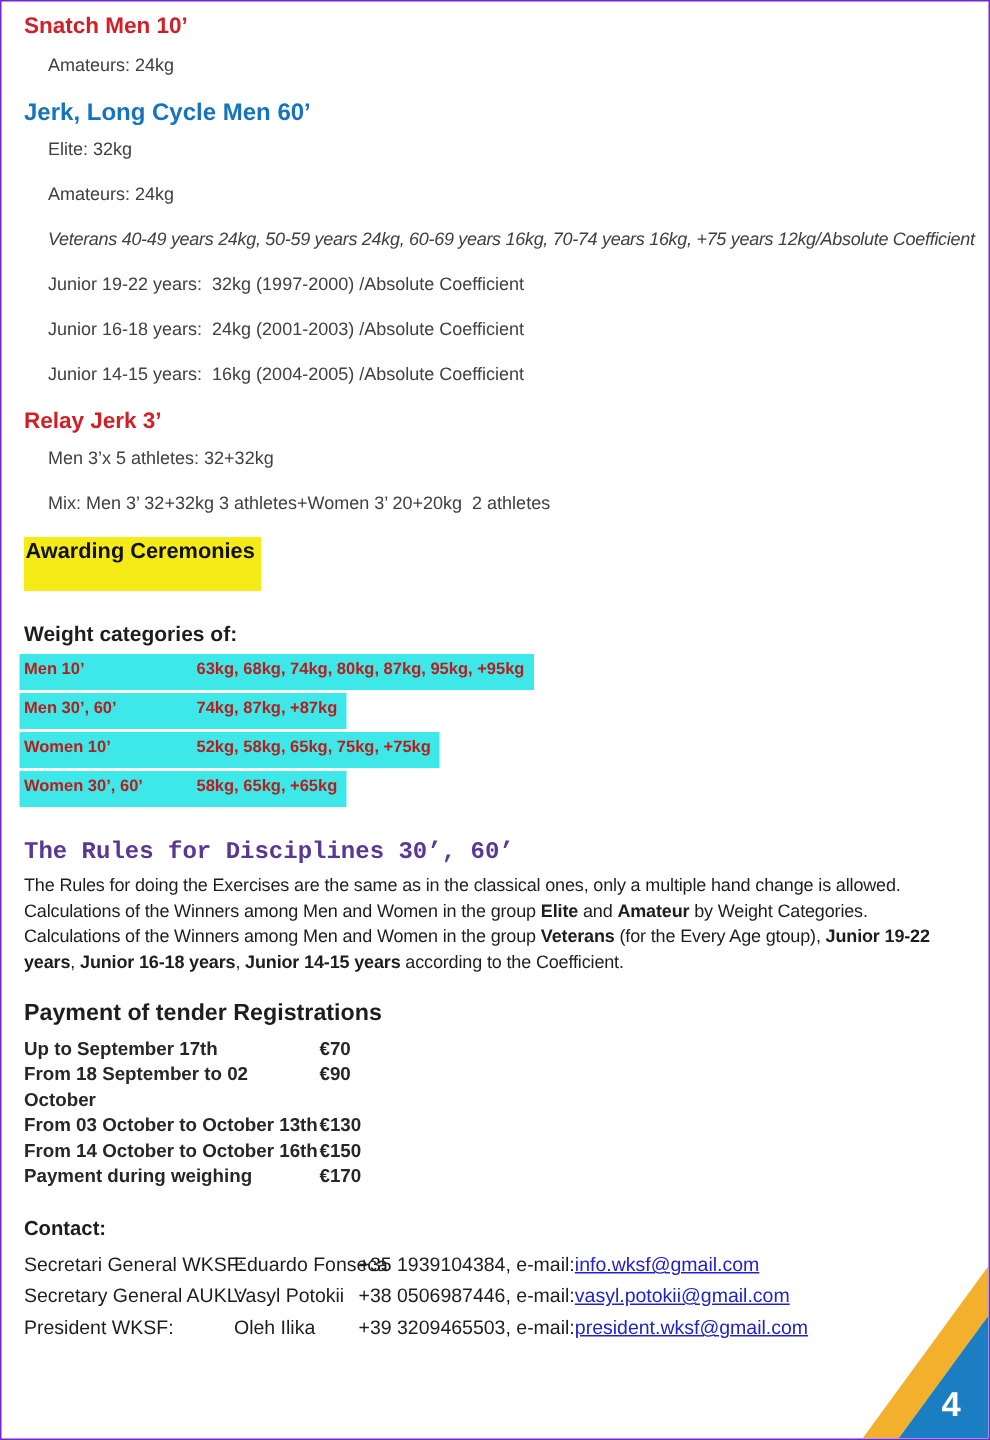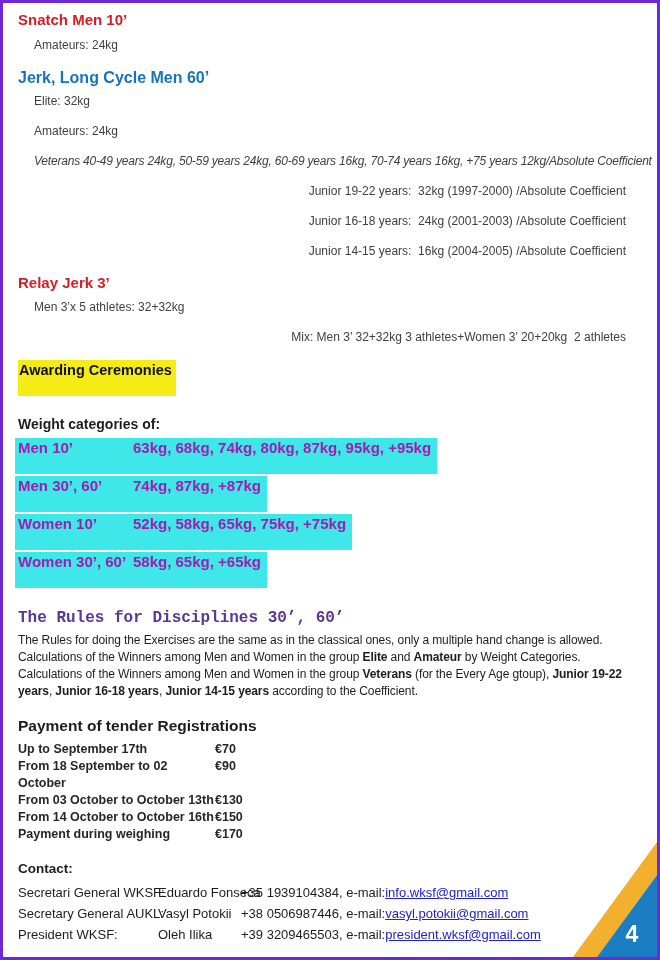--- a/index.html
+++ b/index.html
@@ -1,40 +1,40 @@
 <!DOCTYPE html>
 <html><head>
 <meta charset="utf-8">
 <style>
   html,body{margin:0;padding:0;background:#fff;}
   .page{
     position:relative;width:660px;height:960px;background:#ffffff;
-    border:3px solid #6d28d9;box-sizing:border-box;overflow:hidden;
+    border:1px solid #6d28d9;box-sizing:border-box;overflow:hidden;
     font-family:"Liberation Sans","DejaVu Sans",sans-serif;color:#1d1d1d;
   }
   .content{position:absolute;inset:0;padding:8px 15px;box-sizing:border-box;}
   .h{font-weight:bold;margin:0;}
   .h-red{font-size:15px;line-height:18px;color:#d21f26;}
   .h-blue{font-size:16px;line-height:19px;color:#1674bc;}
   .h-purple{font-size:16px;line-height:18px;color:#5b3794;}
   .body-line{font-size:12px;line-height:14px;margin:16px;color:#404040;}
-  .pre{white-space:pre-wrap;text-align:right;}
+  .pre{white-space:pre-wrap;}
   .nowrap{white-space:nowrap;letter-spacing:-0.2px;font-style:italic;}
   .mt8{margin-top:8px;}.mt9{margin-top:9px;}.mt7{margin-top:7px;}
   .award{margin-top:8px;}
   .hl-yellow{
     display:inline-block;background:#f5ec17;color:#111;
     font-size:14.5px;font-weight:bold;line-height:20px;padding:0 4px 16px 1px;
   }
   .wc-heading{font-size:14px;line-height:16px;font-weight:bold;margin:20px 0 0 0;}
   .wc-rows{margin-top:6px;}
   .wc-row{
-    display:inline-block;background:#3ee8e8;color:#a21caf;
-    font-size:15px;font-weight:bold;line-height:20px;
-    margin:0 0 2px -3px;padding:0 6px 16px 3px;white-space:nowrap;
+    display:inline-block;background:#3ee8e8;color:#b91c1c;
+    font-size:11px;font-weight:bold;line-height:20px;
+    margin:0 0 2px -3px;padding:0 6px 4px 3px;white-space:nowrap;
   }
   .wc-row .wc-label{display:inline-block;width:115px;}
   .wc-row-wrap{line-height:0;}
   .rules-head{margin-top:19px;font-family:Liberation Mono, monospace;}
   .rules-p{font-size:12px;line-height:17px;margin:5px 0 16px 0;letter-spacing:-0.1px;}
   .rules-line{white-space:nowrap;}
   .b{font-weight:bold;}
   .pay-heading{font-size:15.5px;line-height:18px;font-weight:bold;margin:17px 0 0 0;}
   .pay-rows{margin-top:6px;}
   .pay-row{display:flex;font-size:12.5px;font-weight:bold;line-height:17px;color:#262626;}

